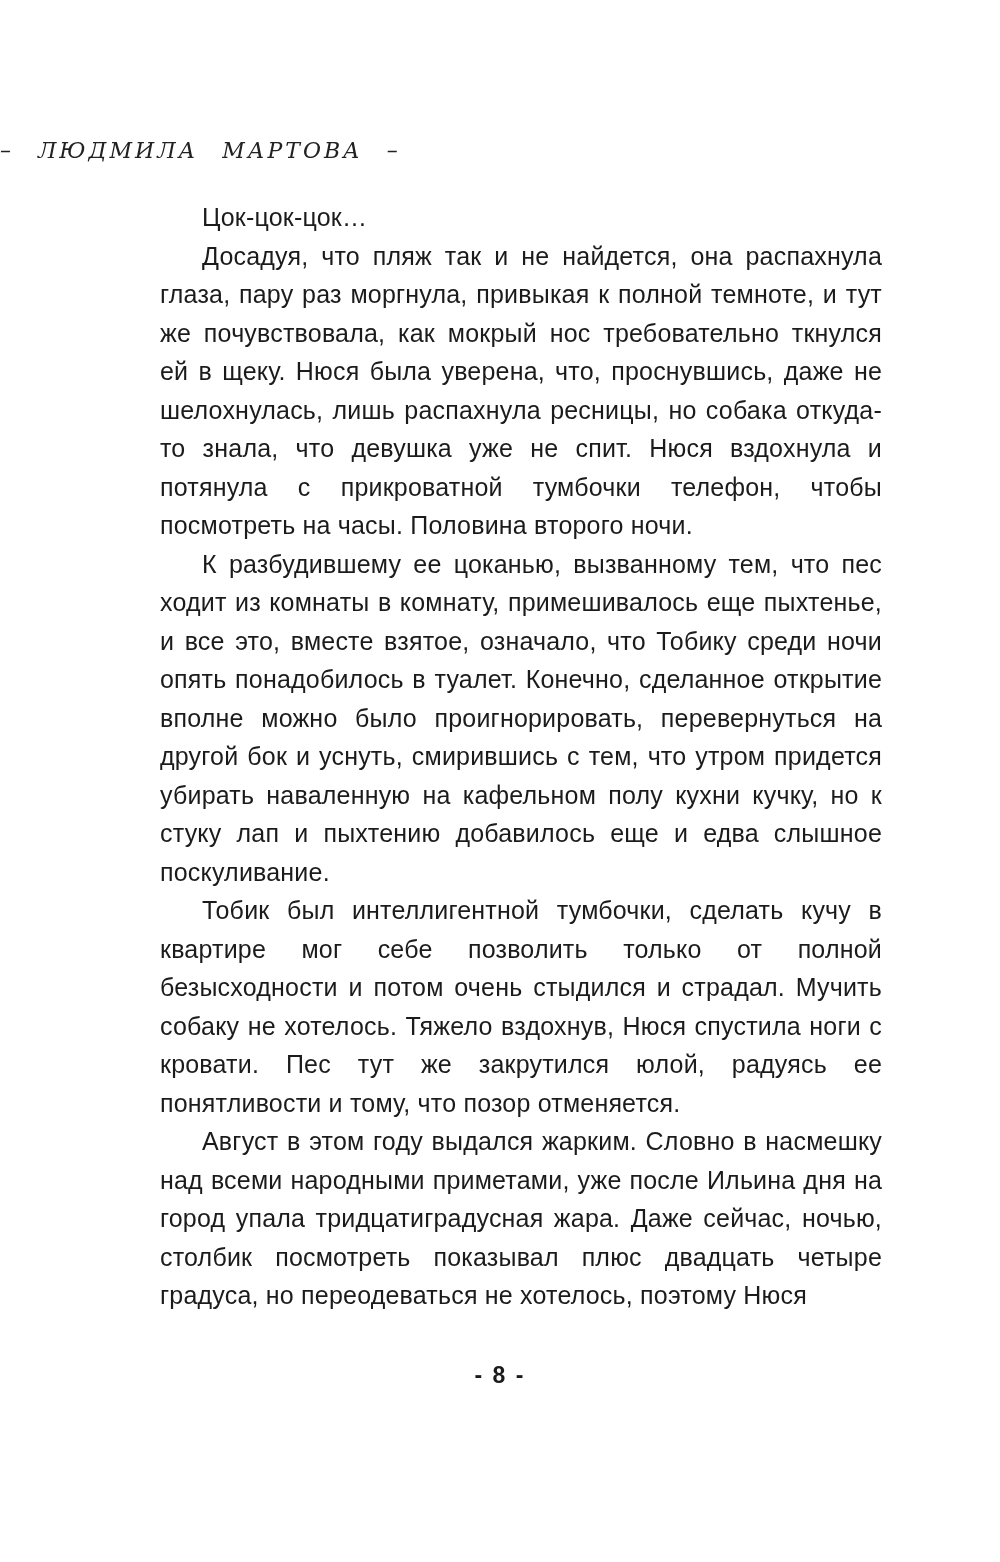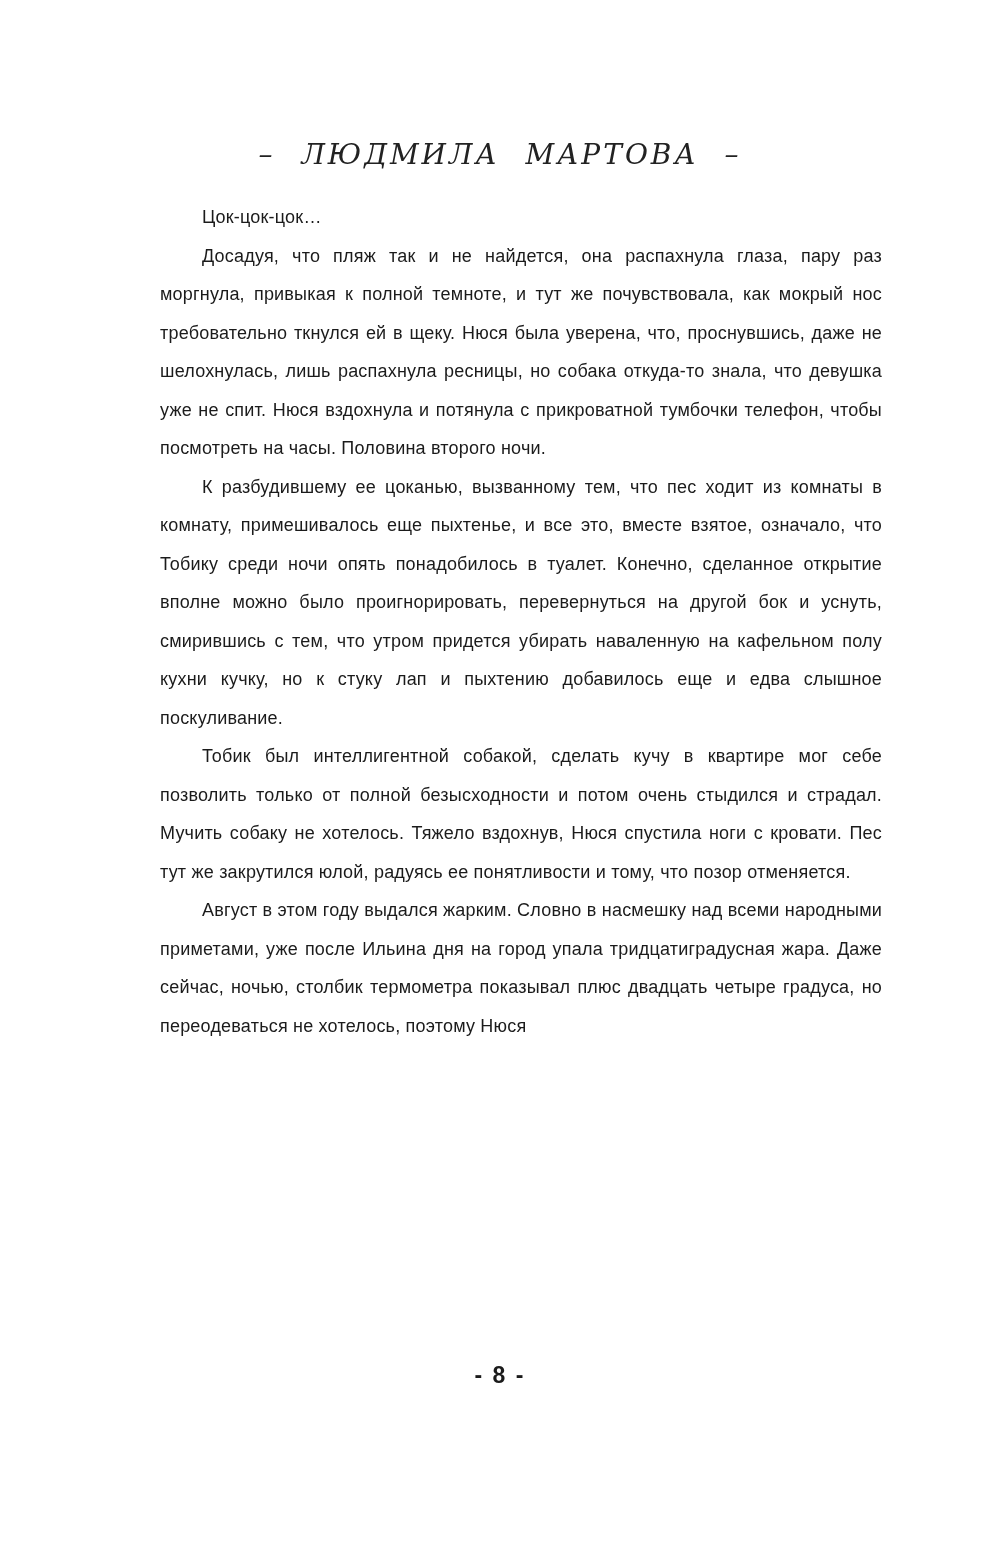--- a/index.html
+++ b/index.html
@@ -14,34 +14,33 @@
     background: #ffffff;
     color: #1b1b1b;
     font-family: "Liberation Sans", sans-serif;
     overflow: hidden;
   }
   .running-head {
     position: absolute;
     top: 138px;
     left: 0;
     width: 100%;
-    text-align: center;
     font-family: "DejaVu Serif", serif;
     font-style: italic;
-    font-size: 28px;
+    font-size: 22px;
     letter-spacing: 3px;
     word-spacing: 14px;
     color: #222222;
   }
   .content {
     position: absolute;
     top: 198px;
     left: 160px;
     width: 722px;
-    font-size: 18px;
+    font-size: 25px;
     line-height: 38.5px;
     text-align: justify;
     letter-spacing: 0.2px;
     color: #1b1b1b;
   }
   .content p {
     margin: 0;
     padding: 0;
     text-indent: 42px;
   }
@@ -66,20 +65,20 @@
 
   <div class="content">
 
       <p>Цок-цок-цок…</p>
 
       <p>Досадуя, что пляж так и не найдется, она распахнула глаза, пару раз моргнула, привыкая к полной темноте, и тут же почувствовала, как мокрый нос требовательно ткнулся ей в щеку. Нюся была уверена, что, проснувшись, даже не шелохнулась, лишь распахнула ресницы, но собака откуда-то знала, что девушка уже не спит. Нюся вздохнула и потянула с прикроватной тумбочки телефон, чтобы посмотреть на часы. Половина второго ночи.</p>
 
 
       <p>К разбудившему ее цоканью, вызванному тем, что пес ходит из комнаты в комнату, примешивалось еще пыхтенье, и все это, вместе взятое, означало, что Тобику среди ночи опять понадобилось в туалет. Конечно, сделанное открытие вполне можно было проигнорировать, перевернуться на другой бок и уснуть, смирившись с тем, что утром придется убирать наваленную на кафельном полу кухни кучку, но к стуку лап и пыхтению добавилось еще и едва слышное поскуливание.</p>
 
-      <p>Тобик был интеллигентной собакой, сделать кучу в квартире мог себе позволить только от полной безысходности и потом очень стыдился и страдал. Мучить собаку не хотелось. Тяжело вздохнув, Нюся спустила ноги с кровати. Пес тут же закрутился юлой, радуясь ее понятливости и тому, что позор отменяется.</p>
+      <p>Тобик был интеллигентной тумбочки, сделать кучу в квартире мог себе позволить только от полной безысходности и потом очень стыдился и страдал. Мучить собаку не хотелось. Тяжело вздохнув, Нюся спустила ноги с кровати. Пес тут же закрутился юлой, радуясь ее понятливости и тому, что позор отменяется.</p>
 
-      <p>Август в этом году выдался жарким. Словно в насмешку над всеми народными приметами, уже после Ильина дня на город упала тридцатиградусная жара. Даже сейчас, ночью, столбик термометра показывал плюс двадцать четыре градуса, но переодеваться не хотелось, поэтому Нюся</p>
+      <p>Август в этом году выдался жарким. Словно в насмешку над всеми народными приметами, уже после Ильина дня на город упала тридцатиградусная жара. Даже сейчас, ночью, столбик посмотреть показывал плюс двадцать четыре градуса, но переодеваться не хотелось, поэтому Нюся</p>
     </div>
 
   <div class="page-number">- 8 -</div>
 
 </div>
 
 </body></html>

